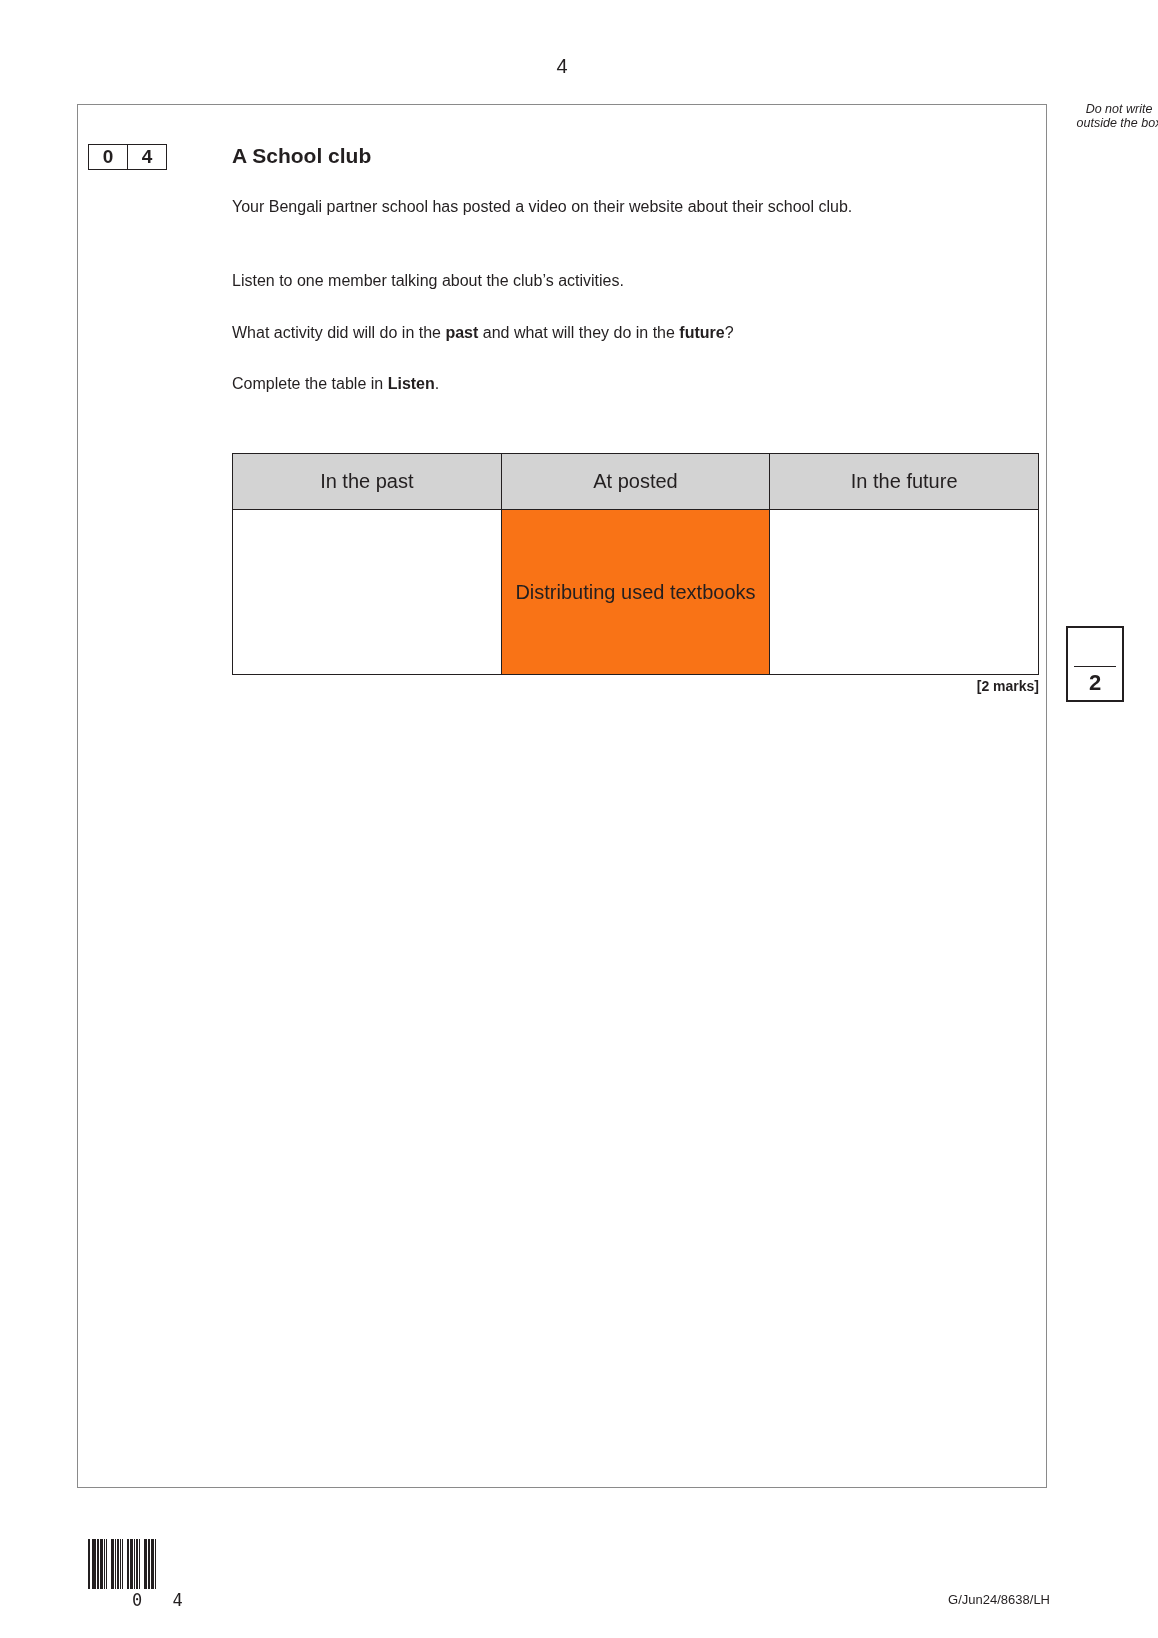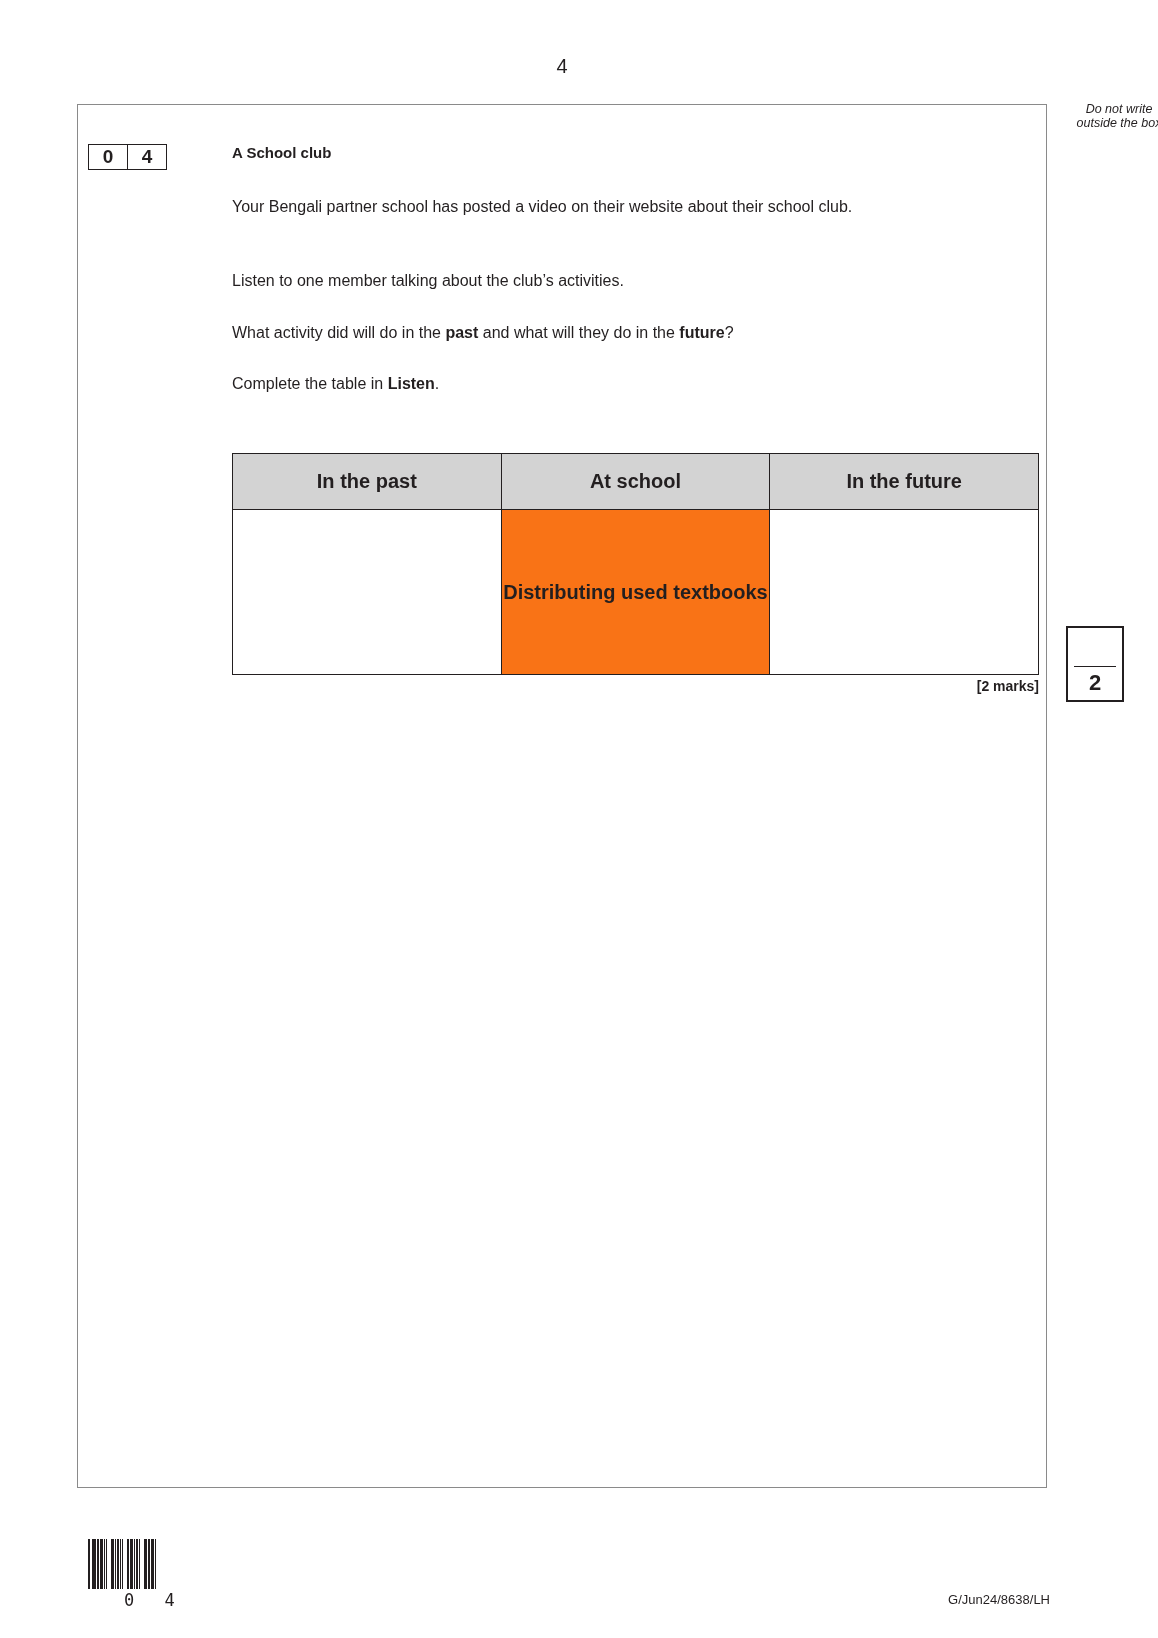--- a/index.html
+++ b/index.html
@@ -21,32 +21,32 @@
     }
     .qnum {
       position: absolute; left: 88px; top: 144px; height: 24px;
       display: flex; border: 1.5px solid #231f20;
     }
     .qnum span {
       width: 38px; text-align: center; font-weight: bold; font-size: 19px; line-height: 24px;
     }
     .qnum span + span { border-left: 1.5px solid #231f20; }
     .q-title {
-      position: absolute; left: 232px; top: 144px; font-weight: bold; font-size: 15px;
+      position: absolute; left: 232px; top: 144px; font-weight: bold; font-size: 21px;
     }
     .para {
       position: absolute; left: 232px; width: 740px; font-size: 16px; line-height: 26px;
     }
     .para b { font-weight: bold; }
     table.answer {
       position: absolute; left: 232px; top: 453px; width: 807px;
       border-collapse: collapse; table-layout: fixed;
     }
     table.answer th, table.answer td {
-      border: 1.5px solid #231f20; text-align: center; font-size: 20px; font-weight: bold;
+      border: 1.5px solid #231f20; text-align: center; font-size: 20px; font-weight: normal;
     }
     table.answer th { background: #d3d3d3; height: 53px; }
     table.answer td { height: 162px; background: #ffffff; line-height: 26px; }
     table.answer td.given { background: #f97316; }
     .marks {
       position: absolute; left: 880px; top: 678px; width: 159px; text-align: right;
       font-weight: bold; font-size: 14px;
     }
     .mark-box {
       position: absolute; left: 1066px; top: 626px; width: 58px; height: 76px;
@@ -57,21 +57,21 @@
     }
     .mark-box .total {
       position: absolute; left: 0; right: 0; top: 42px; text-align: center;
       font-weight: bold; font-size: 22px;
     }
     .barcode {
       position: absolute; left: 88px; top: 1539px; height: 50px; display: flex; align-items: stretch;
     }
     .barcode i { display: block; background: #231f20; }
     .barcode-text {
-      position: absolute; left: 124px; top: 1590px; font-family: "DejaVu Sans Mono", monospace;
+      position: absolute; left: 132px; top: 1590px; font-family: "DejaVu Sans Mono", monospace;
       font-size: 17px; letter-spacing: 10px;
     }
     .footer-code {
       position: absolute; left: 900px; top: 1592px; width: 150px; text-align: right; font-size: 13px;
     }
   </style>
 </head>
 <body>
 
 <div class="page-number">4</div>
@@ -96,21 +96,21 @@
 </div>
 
 <div class="para" style="top:371px;">
   <span>Complete the table in </span><b>Listen</b><span>.</span>
 </div>
 
 <table class="answer">
   <thead>
     <tr>
       <th>In the past</th>
-      <th>At school</th>
+      <th>At posted</th>
       <th>In the future</th>
     </tr>
   </thead>
   <tbody>
     <tr>
       <td></td>
       <td class="given">Distributing used textbooks</td>
       <td></td>
     </tr>
   </tbody>

